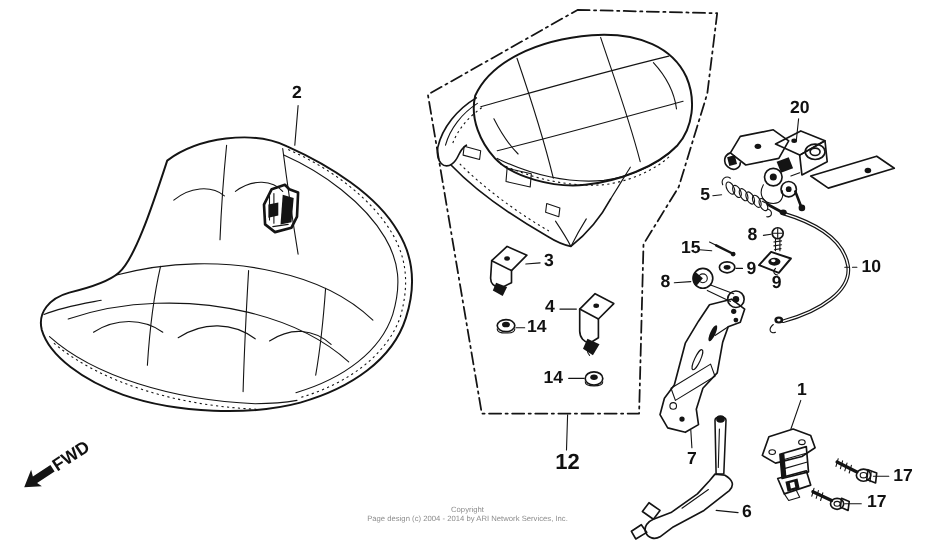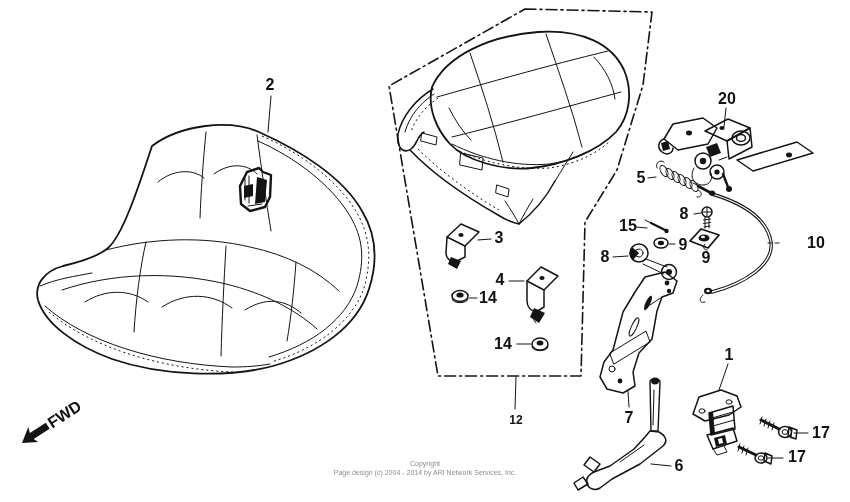--- a/index.html
+++ b/index.html
@@ -260,25 +260,25 @@
 
 <div class="callout" style="left:270px;top:85px">2</div>
 <div class="callout" style="left:727px;top:99px">20</div>
 <div class="callout" style="left:641px;top:178px">5</div>
 <div class="callout" style="left:499px;top:238px">3</div>
 <div class="callout" style="left:628px;top:226px">15</div>
 <div class="callout" style="left:684px;top:214px">8</div>
 <div class="callout" style="left:683px;top:245px">9</div>
 <div class="callout" style="left:706px;top:258px">9</div>
 <div class="callout" style="left:605px;top:257px">8</div>
-<div class="callout" style="left:816px;top:243px">10</div>
+<div class="callout" style="left:792px;top:243px">10</div>
 <div class="callout" style="left:500px;top:280px">4</div>
 <div class="callout" style="left:488px;top:298px">14</div>
 <div class="callout" style="left:503px;top:344px">14</div>
-<div class="callout" style="left:516px;top:420px;font-size:12px">12</div>
+<div class="callout" style="left:516px;top:420px;font-size:20px">12</div>
 <div class="callout" style="left:629px;top:418px">7</div>
 <div class="callout" style="left:679px;top:466px">6</div>
 <div class="callout" style="left:729px;top:355px">1</div>
 <div class="callout" style="left:821px;top:433px">17</div>
 <div class="callout" style="left:797px;top:457px">17</div>
 
 <div class="copyright">
   <div>Copyright</div>
   <div>Page design (c) 2004 - 2014 by ARI Network Services, Inc.</div>
 </div>

